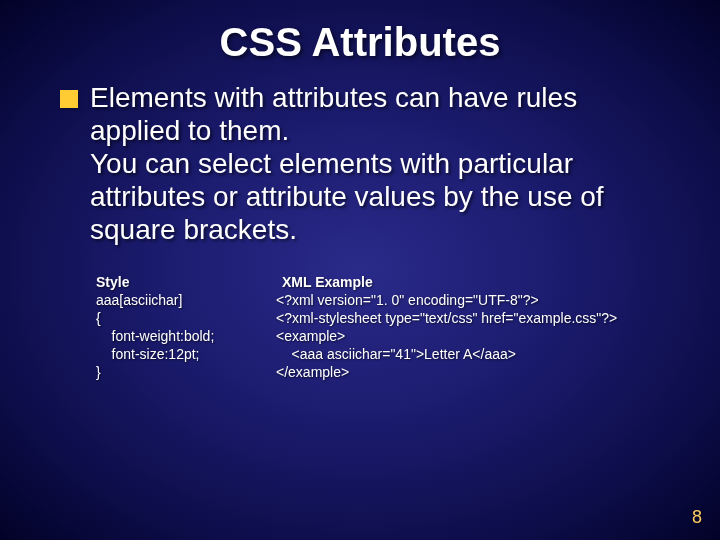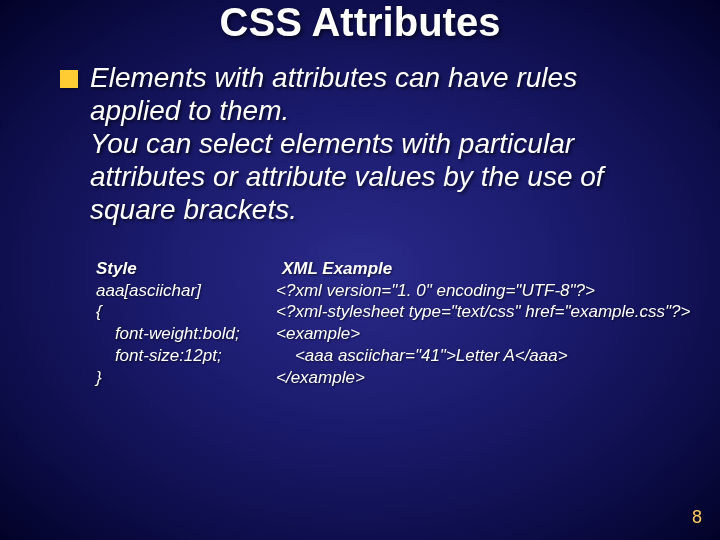--- a/index.html
+++ b/index.html
@@ -16,25 +16,25 @@
     color: #fff;
     font-family: Arial, Helvetica, sans-serif;
     position: relative;
     box-sizing: border-box;
   }
   .title {
     text-align: center;
     font-size: 40px;
     font-weight: bold;
     color: #fff;
+    padding-top: 20px;
     text-shadow: 2px 2px 4px rgba(0,0,0,0.6);
   }
   .body {
     padding: 16px 48px 0 60px;
-    font-style: italic;
   }
   .bullet-row {
     display: flex;
     align-items: flex-start;
   }
   .square-bullet {
     width: 18px;
     height: 18px;
     background: #ffcc33;
     flex: 0 0 18px;
@@ -60,21 +60,21 @@
   }
   .sub-text {
     font-size: 26px;
     line-height: 1.2;
     color: #fff;
     text-shadow: 2px 2px 3px rgba(0,0,0,0.6);
   }
   .code-cols {
     display: flex;
     margin-top: 6px;
-    font-size: 17px;
+    font-size: 14px;
     line-height: 1.28;
     color: #fff;
     text-shadow: 1px 1px 2px rgba(0,0,0,0.6);
   }
   .col-left {
     width: 180px;
     flex: 0 0 180px;
     white-space: pre;
   }
   .col-right {

